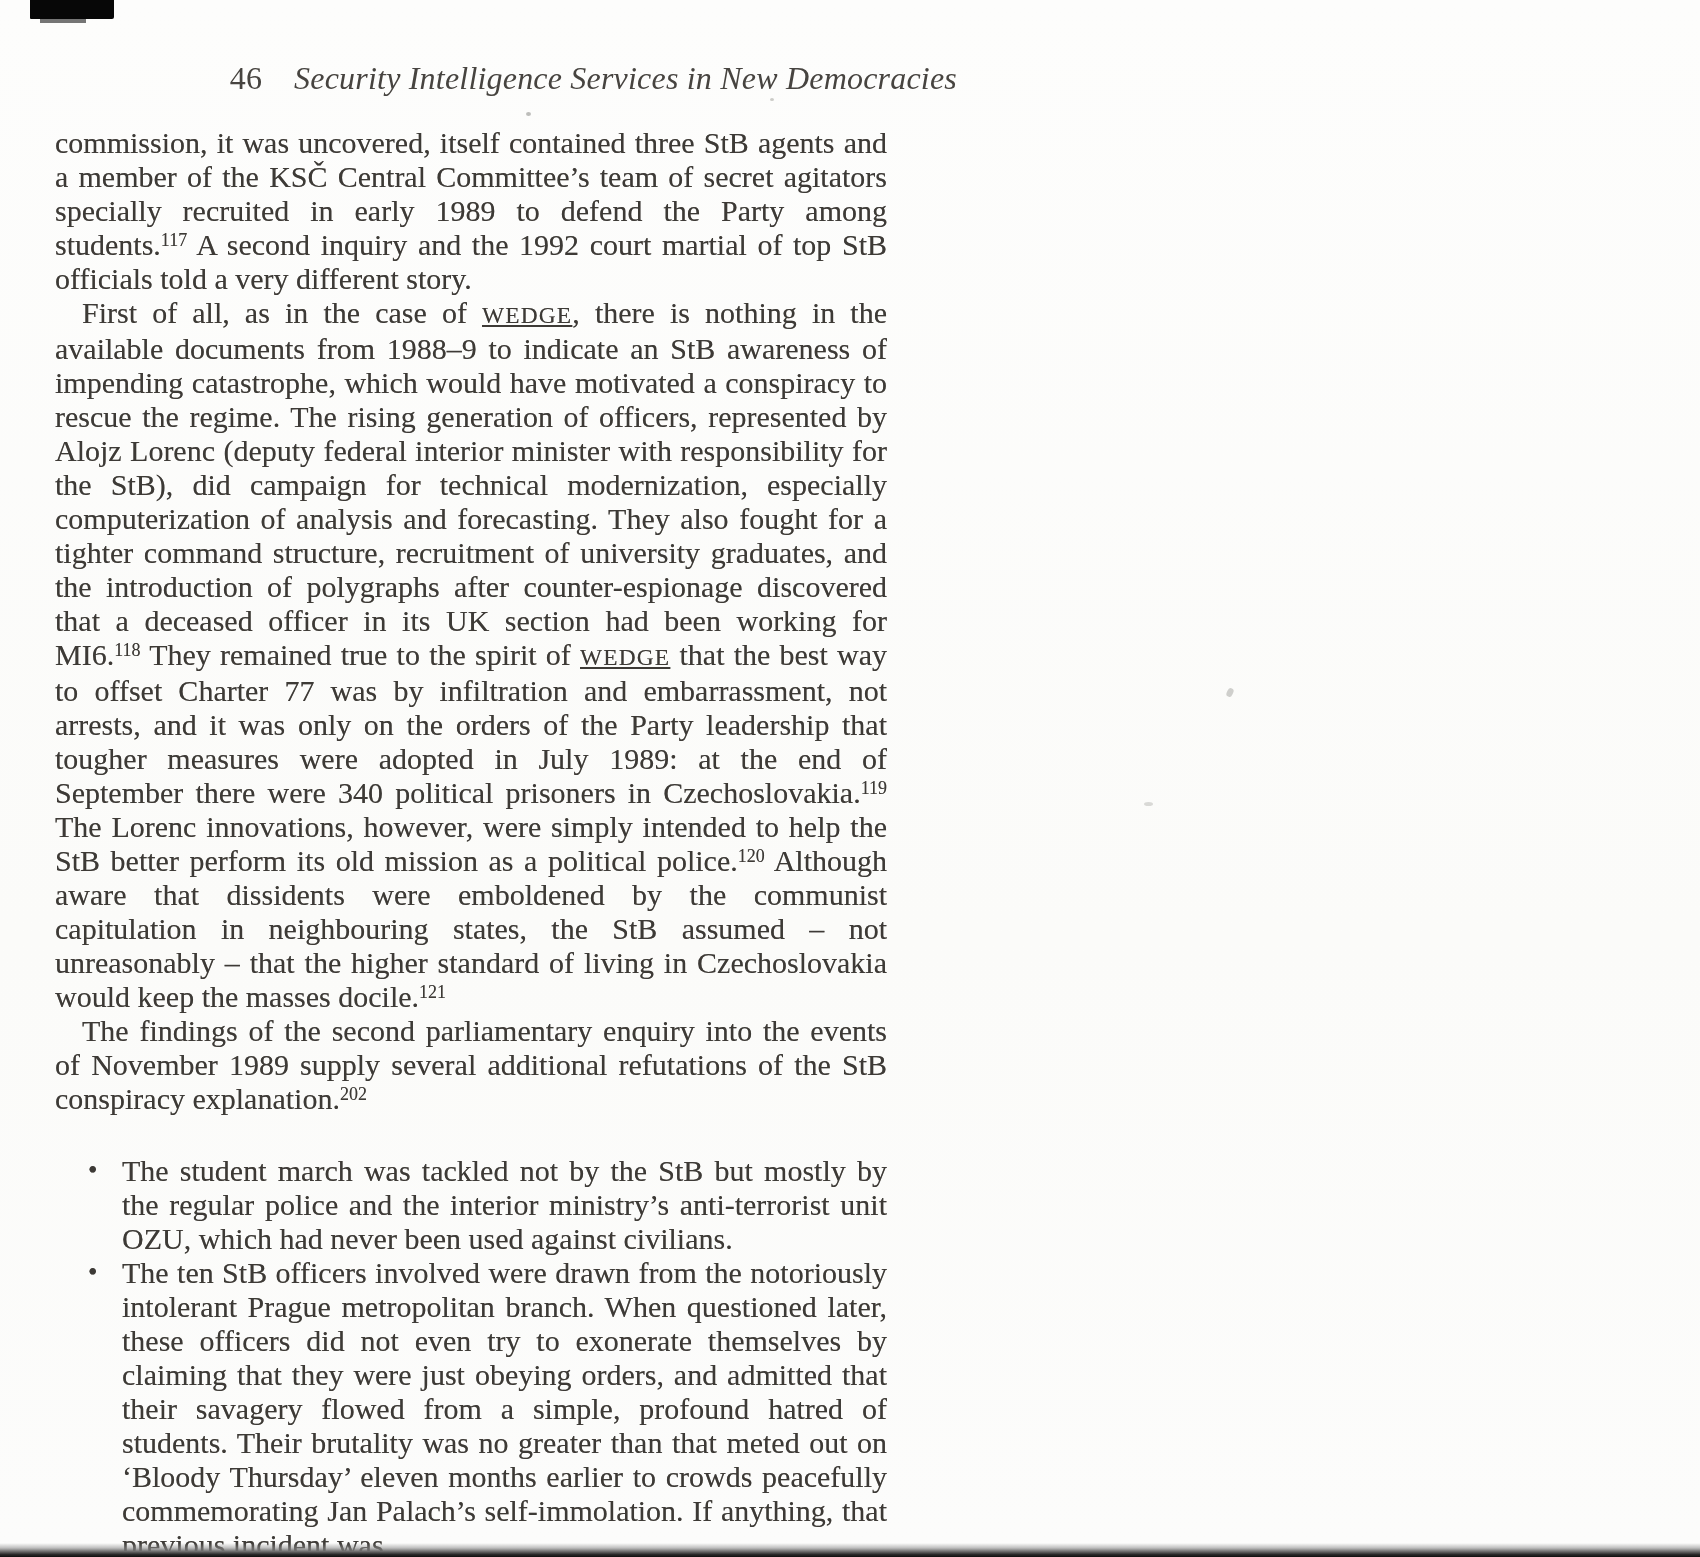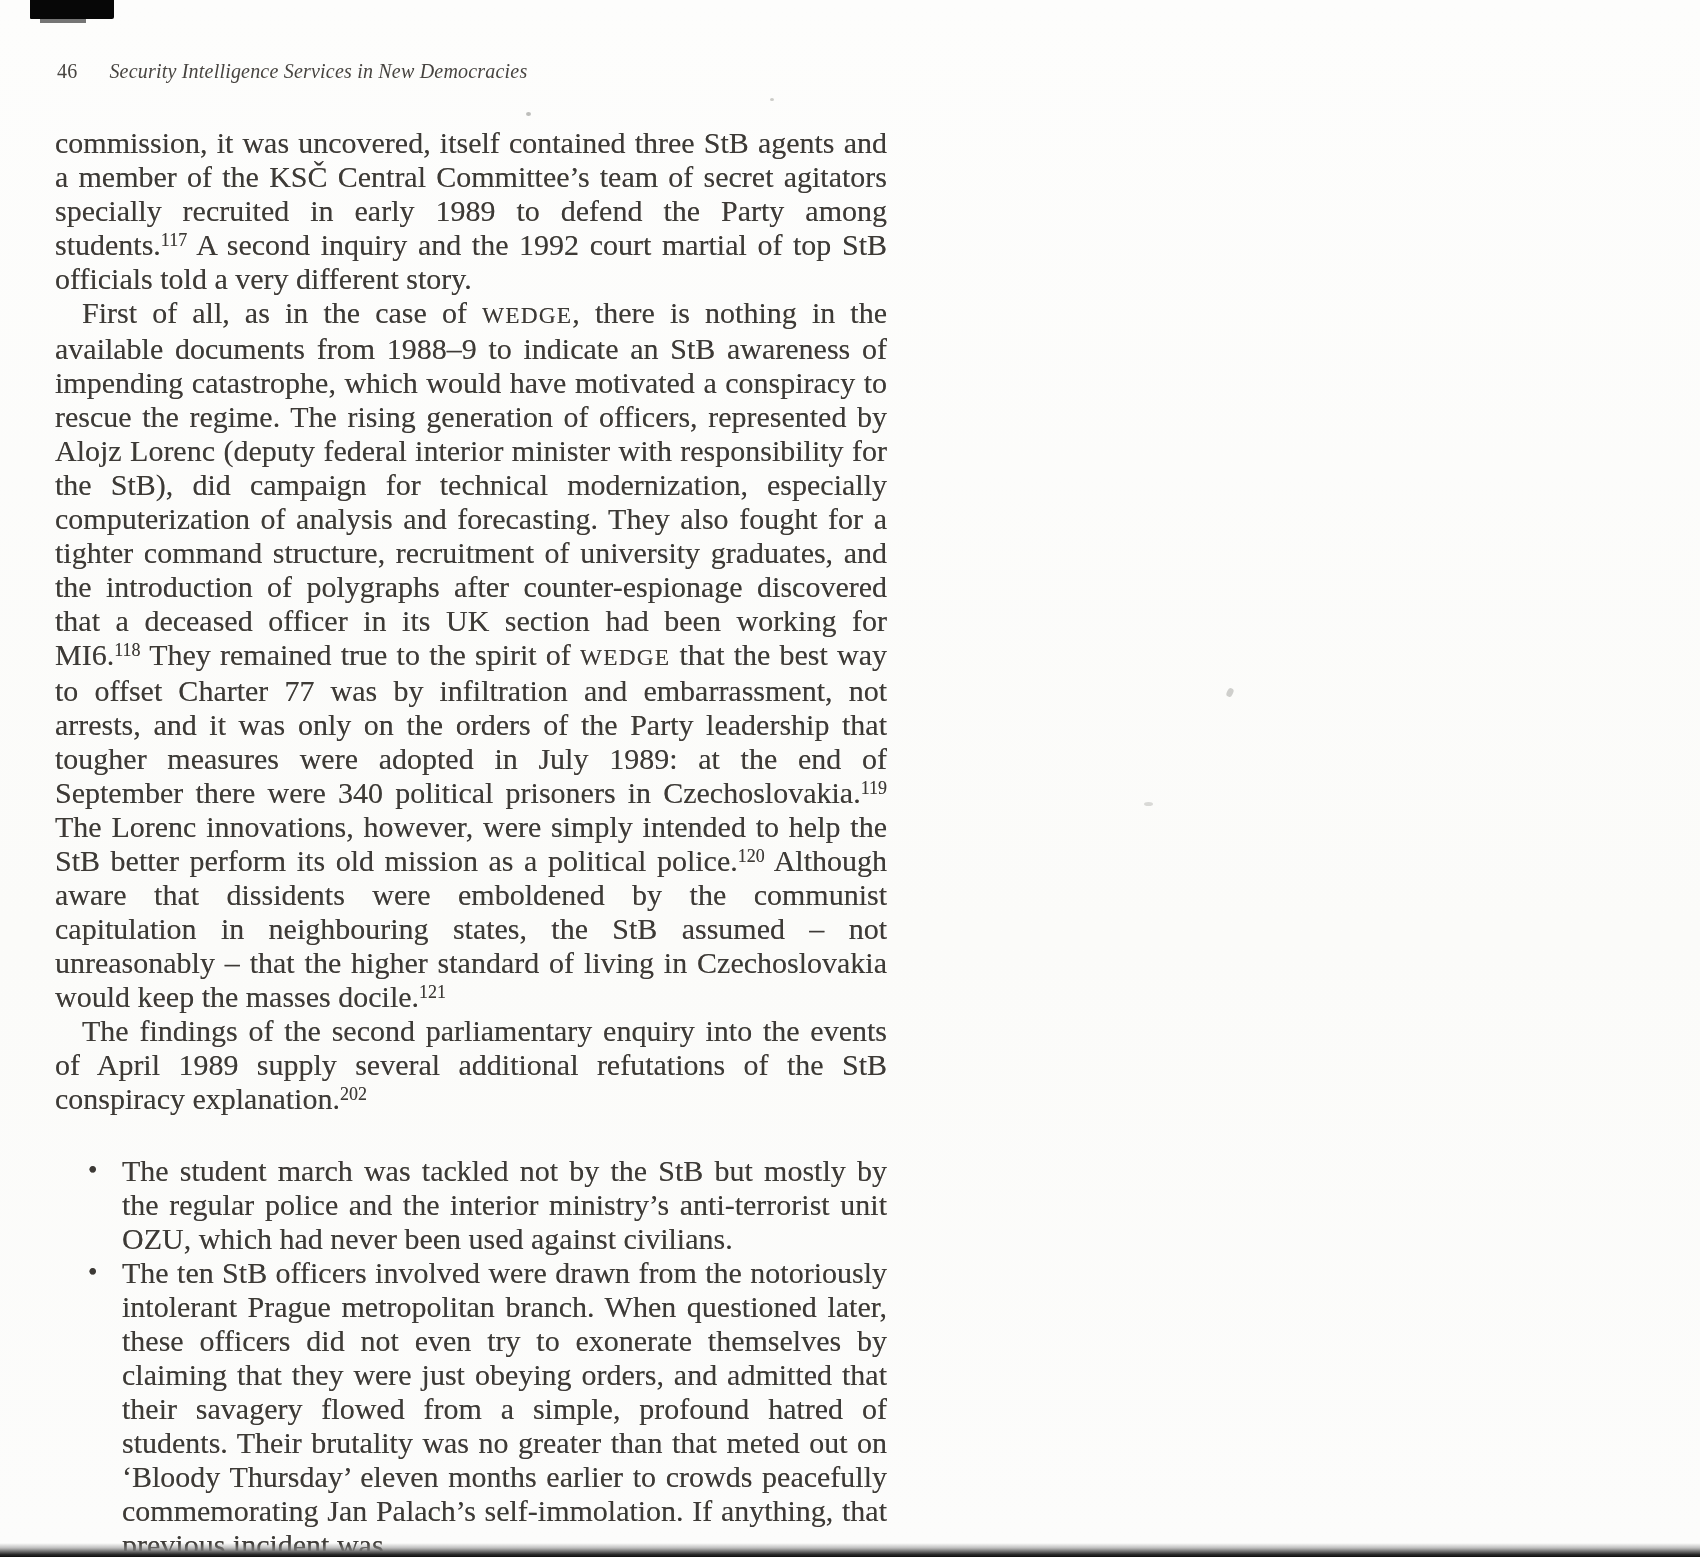--- a/index.html
+++ b/index.html
@@ -54,24 +54,25 @@
   .speck-1 { left: 526px; top: 112px; width: 5px; height: 4px; background: #bdbdba; }
   .speck-2 { left: 770px; top: 98px;  width: 4px; height: 3px; background: #ccccc8; }
   .speck-3 { left: 1227px; top: 688px; width: 6px; height: 9px; background: #cfcfcc; transform: rotate(24deg); border-radius: 40%; }
   .speck-4 { left: 1144px; top: 802px; width: 9px; height: 4px; background: #d9d9d6; }
 
   .page-header {
     position: absolute;
     left: 57px;
     top: 60px;
     width: 900px;
-    font-size: 20px;
+    font-size: 32px;
     color: #474440;
     letter-spacing: 0.2px;
     white-space: nowrap;
+    text-align: right;
   }
   .page-number {
     display: inline-block;
     margin-right: 32px;
     font-style: normal;
   }
   .running-title {
     font-style: italic;
   }
 
@@ -93,20 +94,21 @@
     font-size: 0.6em;
     line-height: 0;
     vertical-align: baseline;
     position: relative;
     top: -0.48em;
     letter-spacing: 0;
   }
   .sc {
     font-size: 0.78em;
     letter-spacing: 0.05em;
+    text-decoration: underline;
   }
 
   .bullet-list {
     list-style: none;
     margin: 38px 0 0 0;
     padding: 0;
   }
   .bullet-list li {
     position: relative;
     padding-left: 67px;
@@ -131,21 +133,21 @@
   <div class="speck speck-3"></div>
   <div class="speck speck-4"></div>
 
   <header class="page-header">
     <span class="page-number">46</span><span class="running-title">Security Intelligence Services in New Democracies</span>
   </header>
 
   <main class="page-body">
     <p class="para"><span>commission, it was uncovered, itself contained three StB agents and a member of the KSČ Central Committee’s team of secret agitators specially recruited in early 1989 to defend the Party among students.</span><sup class="fnref">117</sup><span> A second inquiry and the 1992 court martial of top StB officials told a very different story.</span></p>
     <p class="para indent"><span>First of all, as in the case of </span><span class="sc">WEDGE</span><span>, there is nothing in the available documents from 1988–9 to indicate an StB awareness of impending catastrophe, which would have motivated a conspiracy to rescue the regime. The rising generation of officers, represented by Alojz Lorenc (deputy federal interior minister with responsibility for the StB), did campaign for technical modernization, especially computerization of analysis and forecasting. They also fought for a tighter command structure, recruitment of university graduates, and the introduction of polygraphs after counter-espionage discovered that a deceased officer in its UK section had been working for MI6.</span><sup class="fnref">118</sup><span> They remained true to the spirit of </span><span class="sc">WEDGE</span><span> that the best way to offset Charter 77 was by infiltration and embarrassment, not arrests, and it was only on the orders of the Party leadership that tougher measures were adopted in July 1989: at the end of September there were 340 political prisoners in Czechoslovakia.</span><sup class="fnref">119</sup><span> The Lorenc innovations, however, were simply intended to help the StB better perform its old mission as a political police.</span><sup class="fnref">120</sup><span> Although aware that dissidents were emboldened by the communist capitulation in neighbouring states, the StB assumed – not unreasonably – that the higher standard of living in Czechoslovakia would keep the masses docile.</span><sup class="fnref">121</sup></p>
-    <p class="para indent"><span>The findings of the second parliamentary enquiry into the events of April 1989 supply several additional refutations of the StB conspiracy explanation.</span><sup class="fnref">202</sup></p>
+    <p class="para indent"><span>The findings of the second parliamentary enquiry into the events of November 1989 supply several additional refutations of the StB conspiracy explanation.</span><sup class="fnref">202</sup></p>
 
     <ul class="bullet-list">
       <li>
         <span class="bullet-marker">•</span>
         <span class="bullet-text"><span>The student march was tackled not by the StB but mostly by the regular police and the interior ministry’s anti-terrorist unit OZU, which had never been used against civilians.</span></span>
       </li>
       <li>
         <span class="bullet-marker">•</span>
         <span class="bullet-text"><span>The ten StB officers involved were drawn from the notoriously intolerant Prague metropolitan branch. When questioned later, these officers did not even try to exonerate themselves by claiming that they were just obeying orders, and admitted that their savagery flowed from a simple, profound hatred of students. Their brutality was no greater than that meted out on ‘Bloody Thursday’ eleven months earlier to crowds peacefully commemorating Jan Palach’s self-immolation. If anything, that previous incident was</span></span>
       </li>

